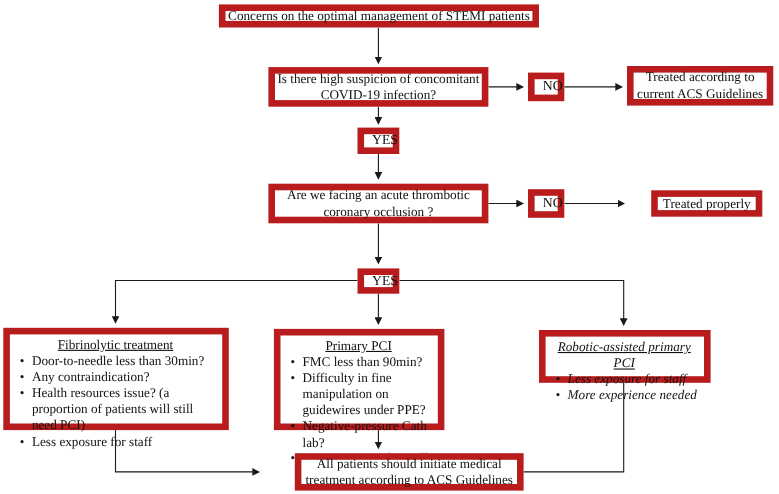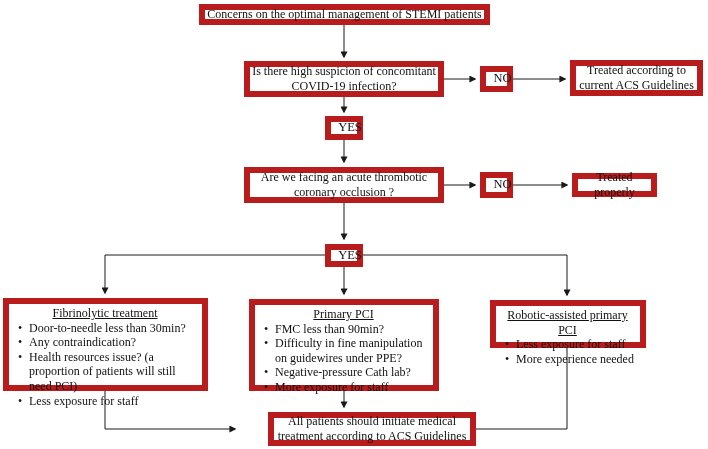--- a/index.html
+++ b/index.html
@@ -66,45 +66,45 @@
   <div class="box" style="left:570px; top:60px; width:133px; height:36px;">Treated according to
 current ACS Guidelines</div>
 
   <div class="box label-box" style="left:325px; top:116px; width:38px; height:24px;">YES</div>
 
   <div class="box" style="left:244px; top:167px; width:200px; height:36px;">Are we facing an acute thrombotic
 coronary occlusion ?</div>
 
   <div class="box label-box" style="left:480px; top:172px; width:33px; height:26px;">NO</div>
 
-  <div class="box" style="left:572px; top:173px; width:85px; height:24px;text-align:center;">Treated properly</div>
+  <div class="box" style="left:592px; top:173px; width:101px; height:24px;text-align:center;">Treated properly</div>
 
   <div class="box label-box" style="left:325px; top:244px; width:38px; height:23px;">YES</div>
 
   <div class="box list-box" style="left:3px; top:298px; width:205px; height:93px;">
     <span class="list-title">Fibrinolytic treatment</span>
     <ul>
       <li>Door-to-needle less than 30min?</li>
       <li>Any contraindication?</li>
       <li>Health resources issue? (a proportion of patients will still need PCI)</li>
       <li>Less exposure for staff</li>
     </ul>
   </div>
 
-  <div class="box list-box" style="left:249px; top:299px; width:190px; height:92px;">
+  <div class="box list-box" style="left:249px; top:299px; width:155px; height:92px;">
     <span class="list-title">Primary PCI</span>
     <ul>
       <li>FMC less than 90min?</li>
       <li>Difficulty in fine manipulation on guidewires under PPE?</li>
       <li>Negative-pressure Cath lab?</li>
       <li>More exposure for staff</li>
     </ul>
   </div>
 
-  <div class="box list-box" style="left:490px; top:300px; width:156px; height:48px;">
+  <div class="box list-box" style="left:490px; top:300px; width:156px; height:48px;font-style:italic;">
     <span class="list-title">Robotic-assisted primary PCI</span>
     <ul>
       <li>Less exposure for staff</li>
       <li>More experience needed</li>
     </ul>
   </div>
 
   <div class="box" style="left:240px; top:412px; width:208px; height:34px;margin-left:28px;">All patients should initiate medical
 treatment according to ACS Guidelines</div>
 

